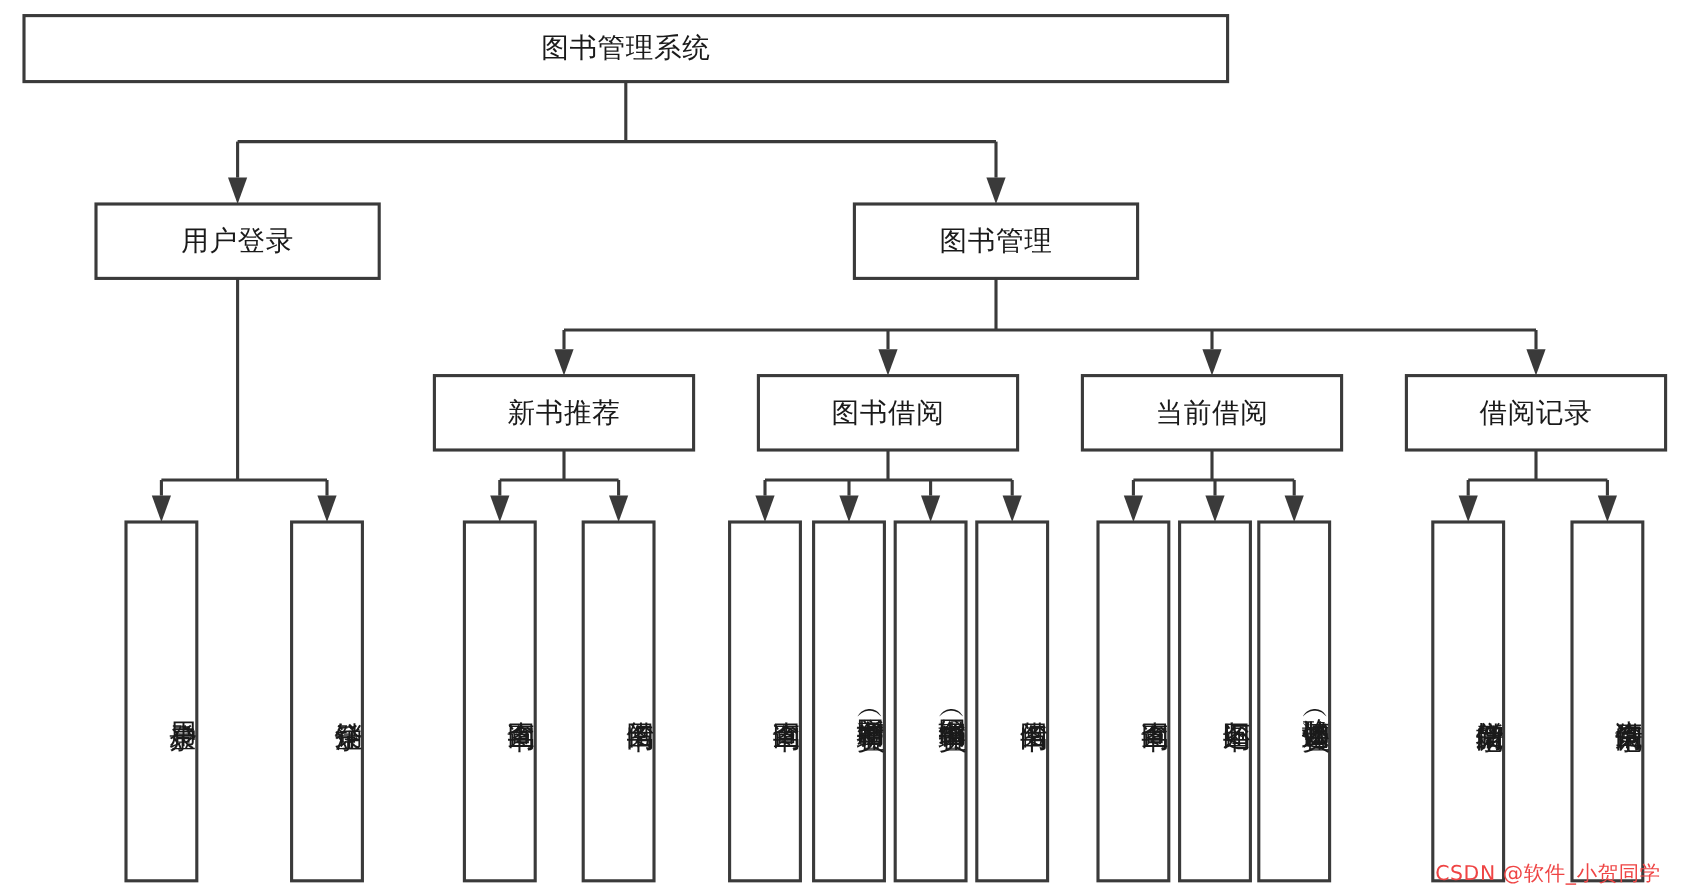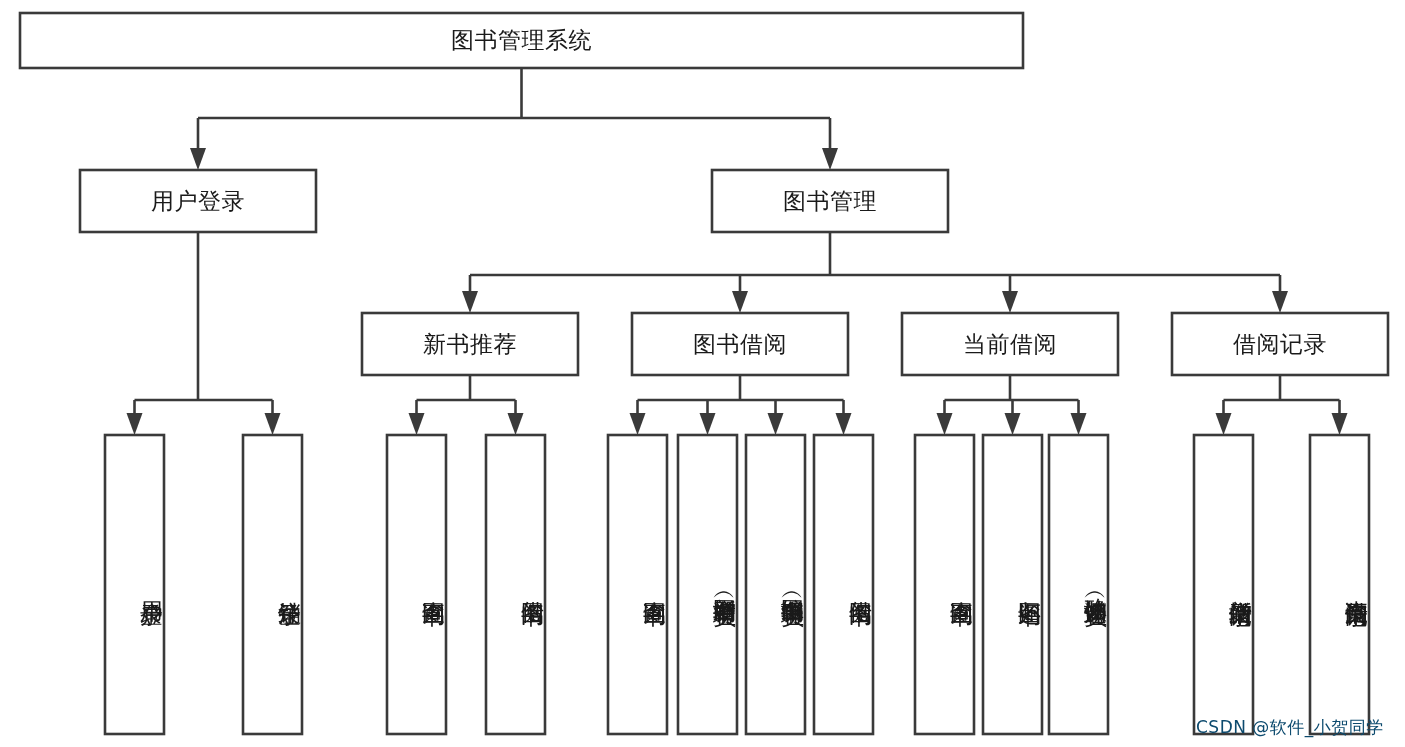--- a/index.html
+++ b/index.html
@@ -71,21 +71,21 @@
     display: flex;
     align-items: flex-start;
     justify-content: center;
     white-space: nowrap;
     pointer-events: none;
   }
   .watermark {
     position: absolute;
     font-family: "DejaVu Sans", "Liberation Sans", sans-serif;
     font-size: 17px;
-    color: #0c4a6e;
+    color: #ef4444;
     white-space: nowrap;
     letter-spacing: 0.5px;
   }
 </style>
 </head>
 <body>
 
 <div id="diagram-root">
 
   <svg class="diagram-canvas" viewBox="0 0 1405 747">

